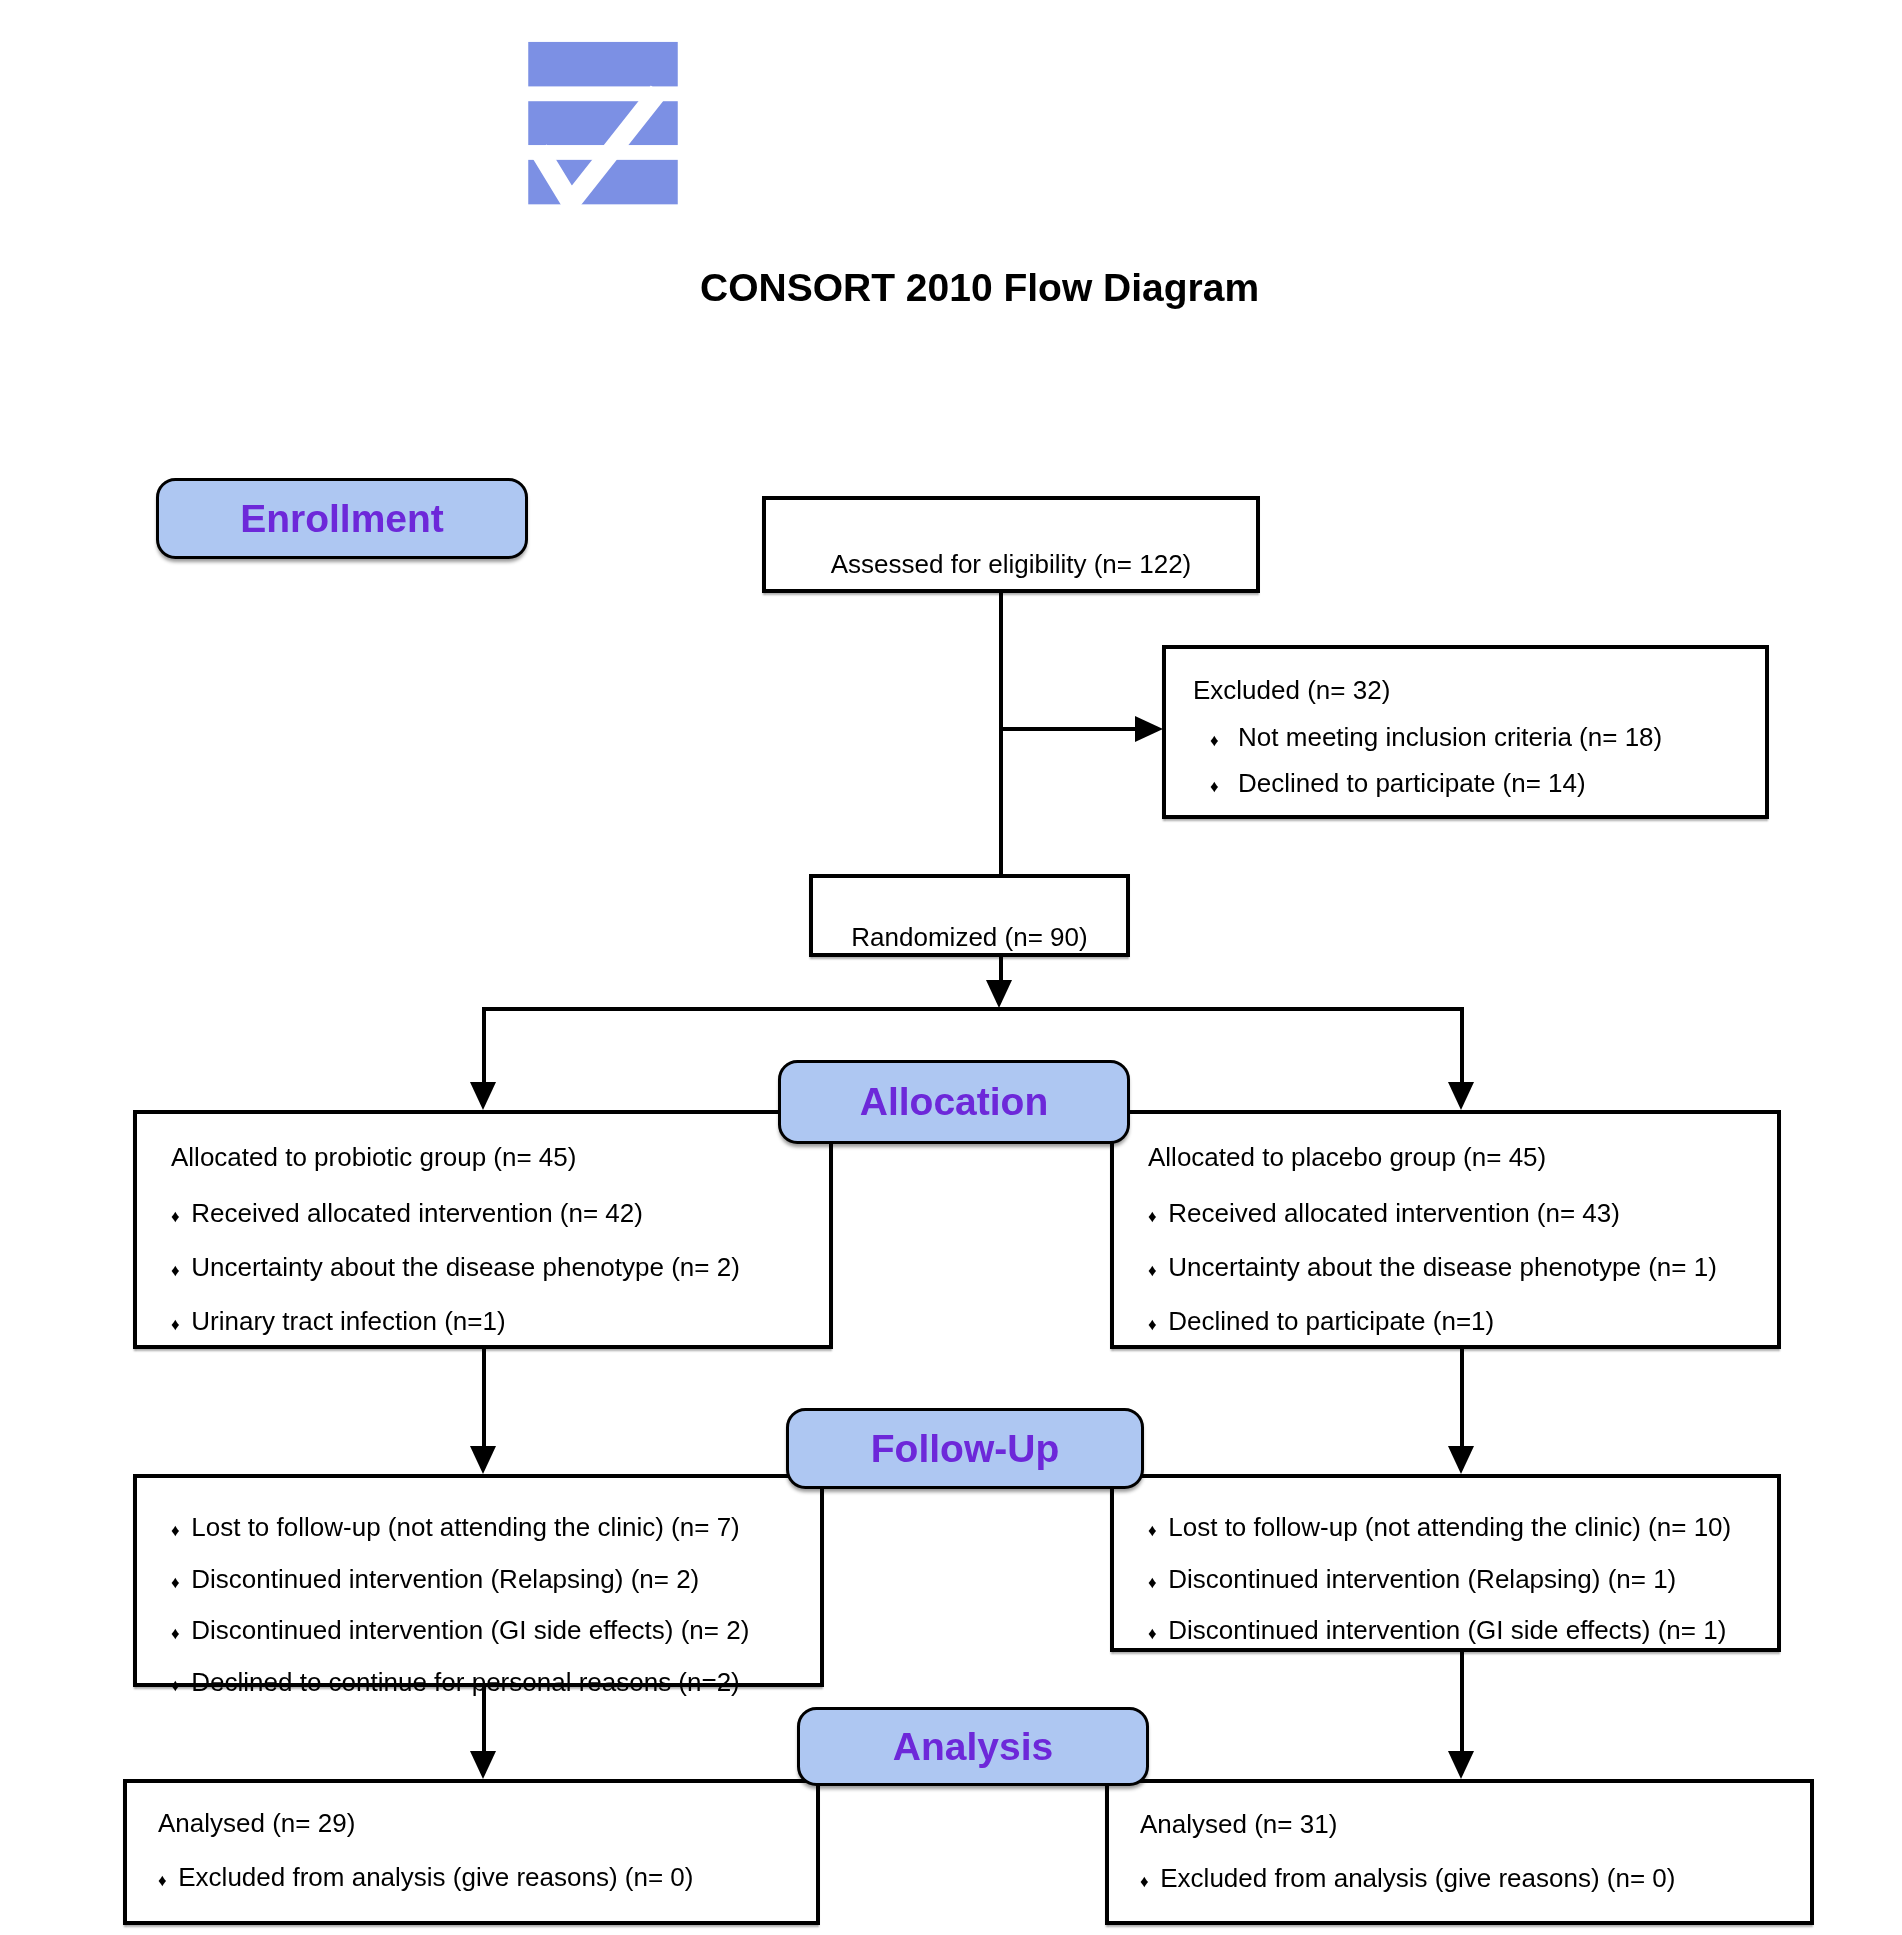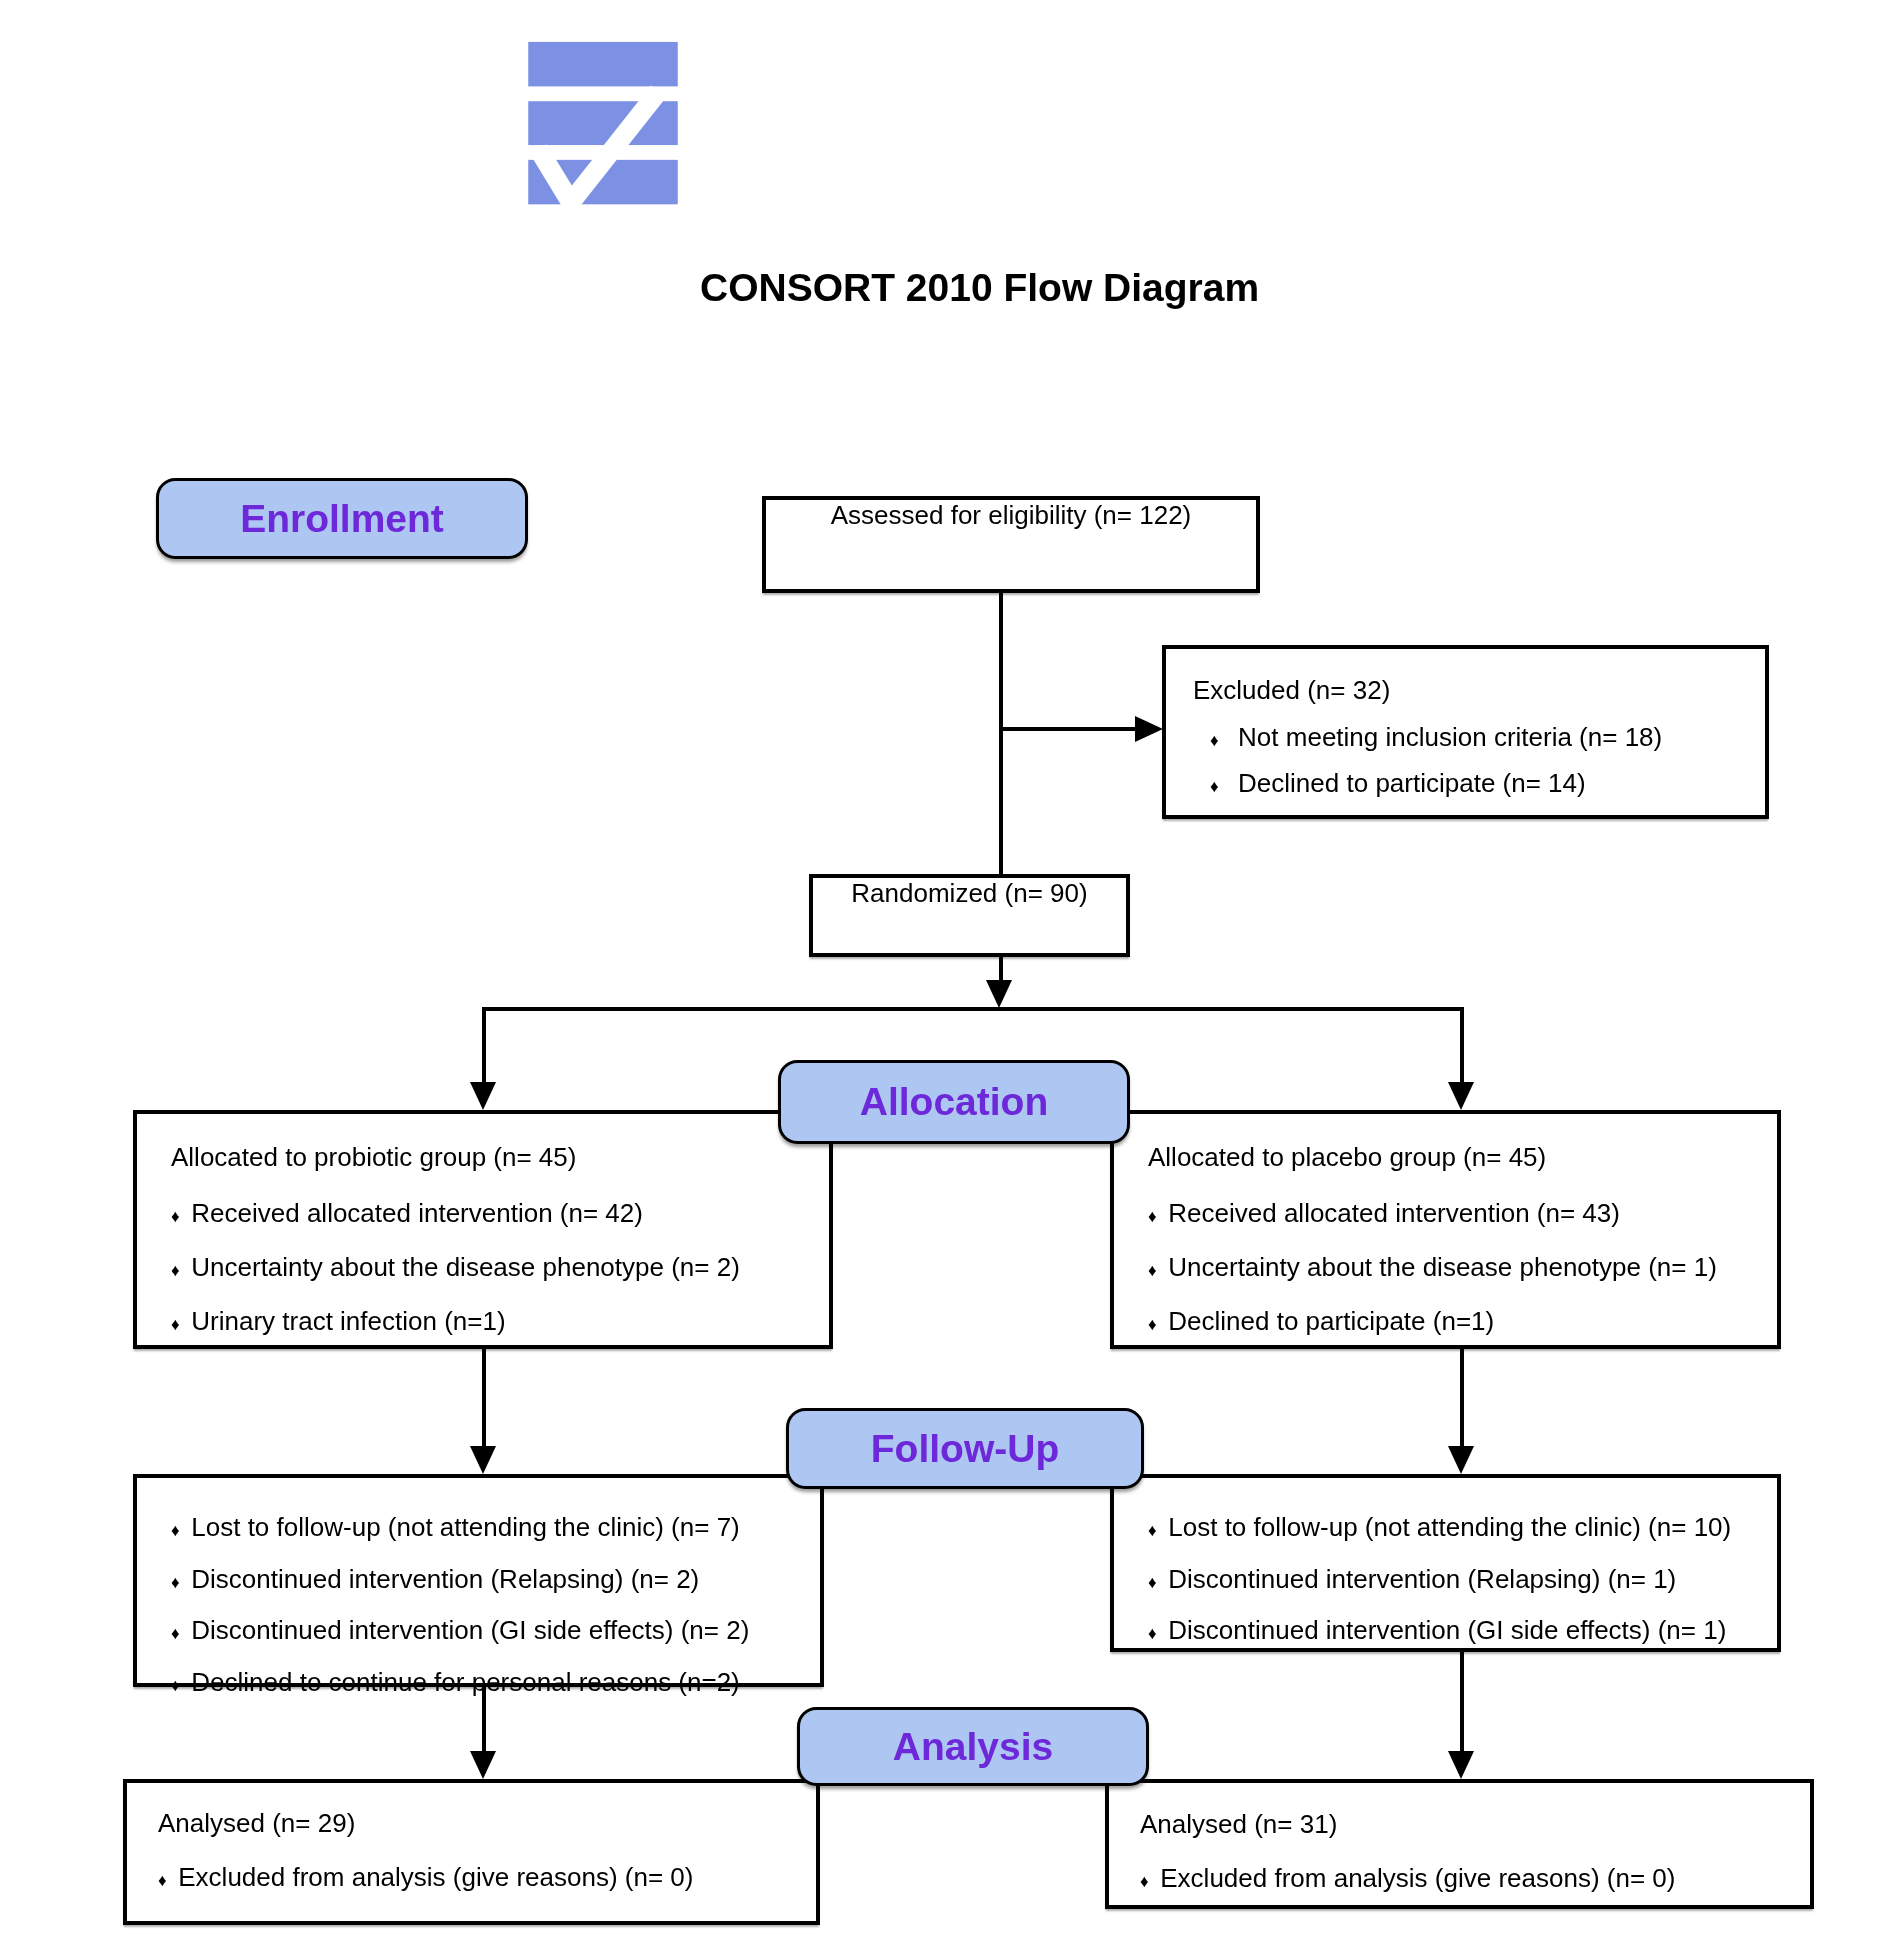--- a/index.html
+++ b/index.html
@@ -24,30 +24,30 @@
         font-size:39px;font-weight:bold;color:#6d28d9;
         box-shadow:0 3.9px 3.9px -1.3px rgba(0,0,0,.40);box-sizing:border-box;}
   .pill-enrollment{left:156px;top:478px;width:372px;height:81px;}
   .pill-allocation{left:778px;top:1060px;width:352px;height:84px;}
   .pill-followup{left:786px;top:1408px;width:358px;height:81px;}
   .pill-analysis{left:797px;top:1707px;width:352px;height:79px;}
 
   
   .fbox{position:absolute;background:#fff;border:4.5px solid #000;box-sizing:border-box;
         font-size:26px;z-index:2;box-shadow:0 2.6px 1.9px -0.6px rgba(0,0,0,.35);}
-  .center{display:flex;align-items:flex-start;justify-content:center;}
+  .center{display:flex;align-items:flex-end;justify-content:center;}
   .box-assessed{left:762px;top:496px;width:498px;height:97px;padding-bottom:9px;}
   .box-excluded{left:1162px;top:645px;width:607px;height:174px;padding:26px 19.4px 0 27px;}
   .box-randomized{left:809px;top:874px;width:321px;height:83px;}
   .box-alloc-left{left:133px;top:1110px;width:700px;height:239px;padding:28px 13px 0 34px;}
   .box-alloc-right{left:1110px;top:1110px;width:671px;height:239px;padding:28px 13px 0 34px;}
   .box-fu-left{left:133px;top:1474px;width:691px;height:213px;padding:34px 13px 0 34px;}
   .box-fu-right{left:1110px;top:1474px;width:671px;height:178px;padding:34px 13px 0 34px;}
   .box-an-left{left:123px;top:1779px;width:697px;height:146px;padding:25px 13px 0 31px;}
-  .box-an-right{left:1105px;top:1779px;width:709px;height:130px;padding:26px 13px 0 31px;}
+  .box-an-right{left:1105px;top:1779px;width:709px;height:146px;padding:26px 13px 0 31px;}
 
   .hline-text{white-space:nowrap;}
   .b{display:flex;align-items:baseline;white-space:nowrap;}
   .dmd{font-size:17px;margin-right:11.6px;flex:0 0 auto;}
   
   .sp-wide .hline-text{margin-bottom:24.5px;}
   .sp-wide .b{margin-bottom:23px;}
   .sp-fu .b{margin-bottom:20.7px;}
   .sp-tight .hline-text{margin-bottom:15.5px;}
   .sp-tight .b{margin-bottom:15.5px;}

